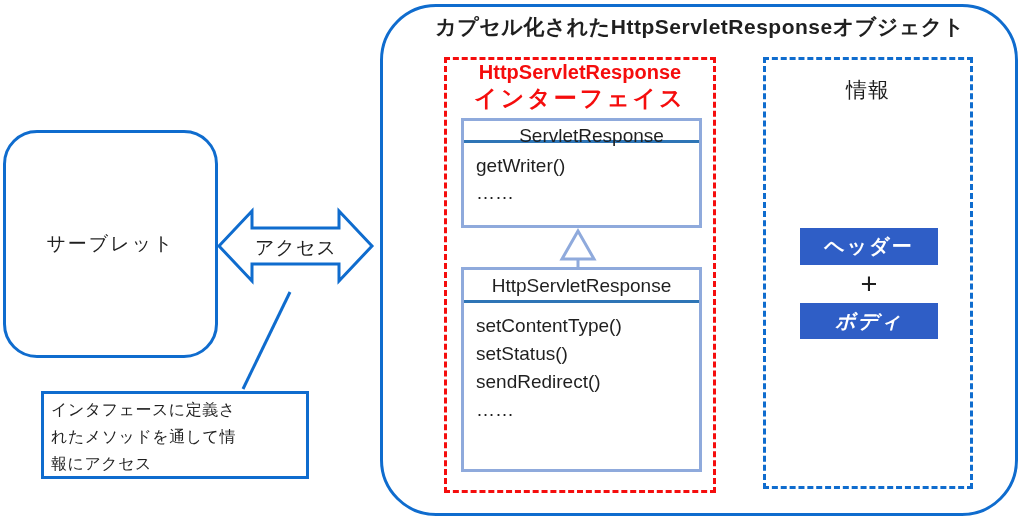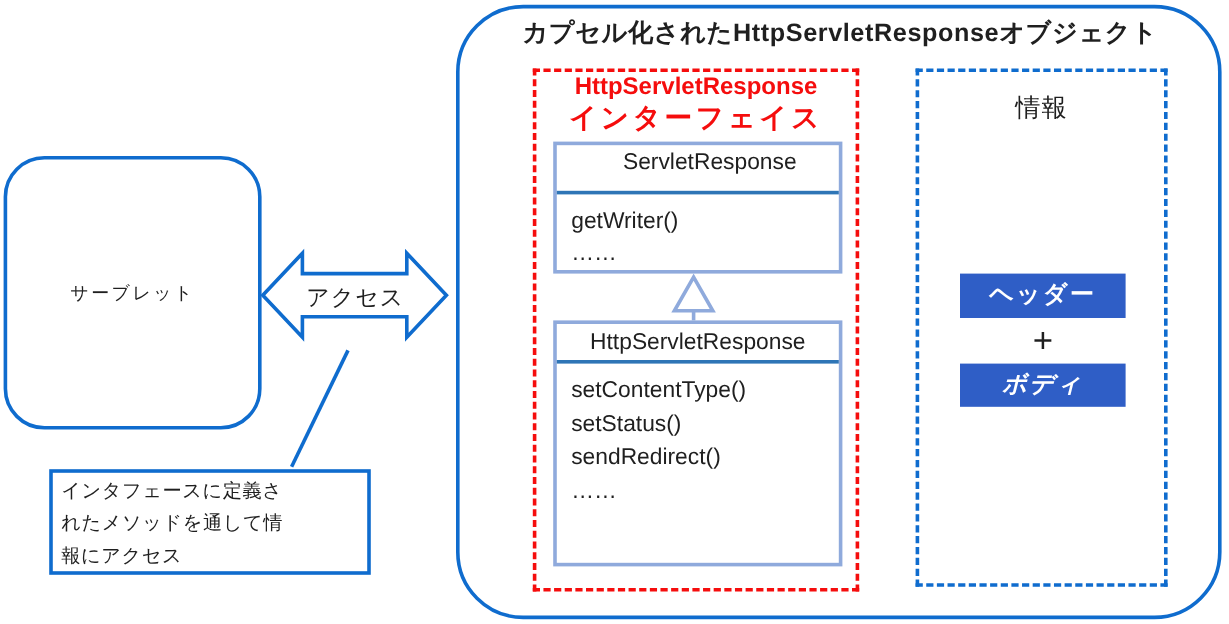--- a/index.html
+++ b/index.html
@@ -70,21 +70,21 @@
   }
   .uml-box-1 { left: 461px; top: 118px; width: 241px; height: 110px; }
   .uml-box-2 { left: 461px; top: 267px; width: 241px; height: 205px; }
   .uml-title {
     display: block; width: 100%;
     text-align: center;
     font-size: 19px; font-weight: 500;
     color: var(--text_black);
     border-bottom: 3px solid var(--separator_blue);
   }
-  .uml-box-1 .uml-title { height: 41px; line-height: 29px; padding-left: 20px; }
+  .uml-box-1 .uml-title { height: 22px; line-height: 29px; padding-left: 20px; }
   .uml-box-2 .uml-title { height: 33px; line-height: 31px; }
   .uml-body { padding: 9px 0 0 12px; }
   .uml-box-2 .uml-body { }
   .uml-method {
     font-size: 19px;
     line-height: 27px;
     color: var(--text_black);
   }
   .uml-box-2 .uml-method { line-height: 28px; }
 
@@ -123,21 +123,21 @@
 
   
   .servlet-box {
     left: 3px; top: 130px; width: 215px; height: 228px;
     border: 3px solid var(--line_blue);
     border-radius: 34px;
     background: var(--bg_white);
     display: flex; align-items: center; justify-content: center;
   }
   .servlet-label {
-    font-size: 15px;
+    font-size: 19px;
     letter-spacing: 2px;
     color: var(--text_black);
   }
 
   
   .access-label {
     left: 240px; top: 235px; width: 112px; height: 24px;
     text-align: center;
     font-size: 19px;
     letter-spacing: 1px;

